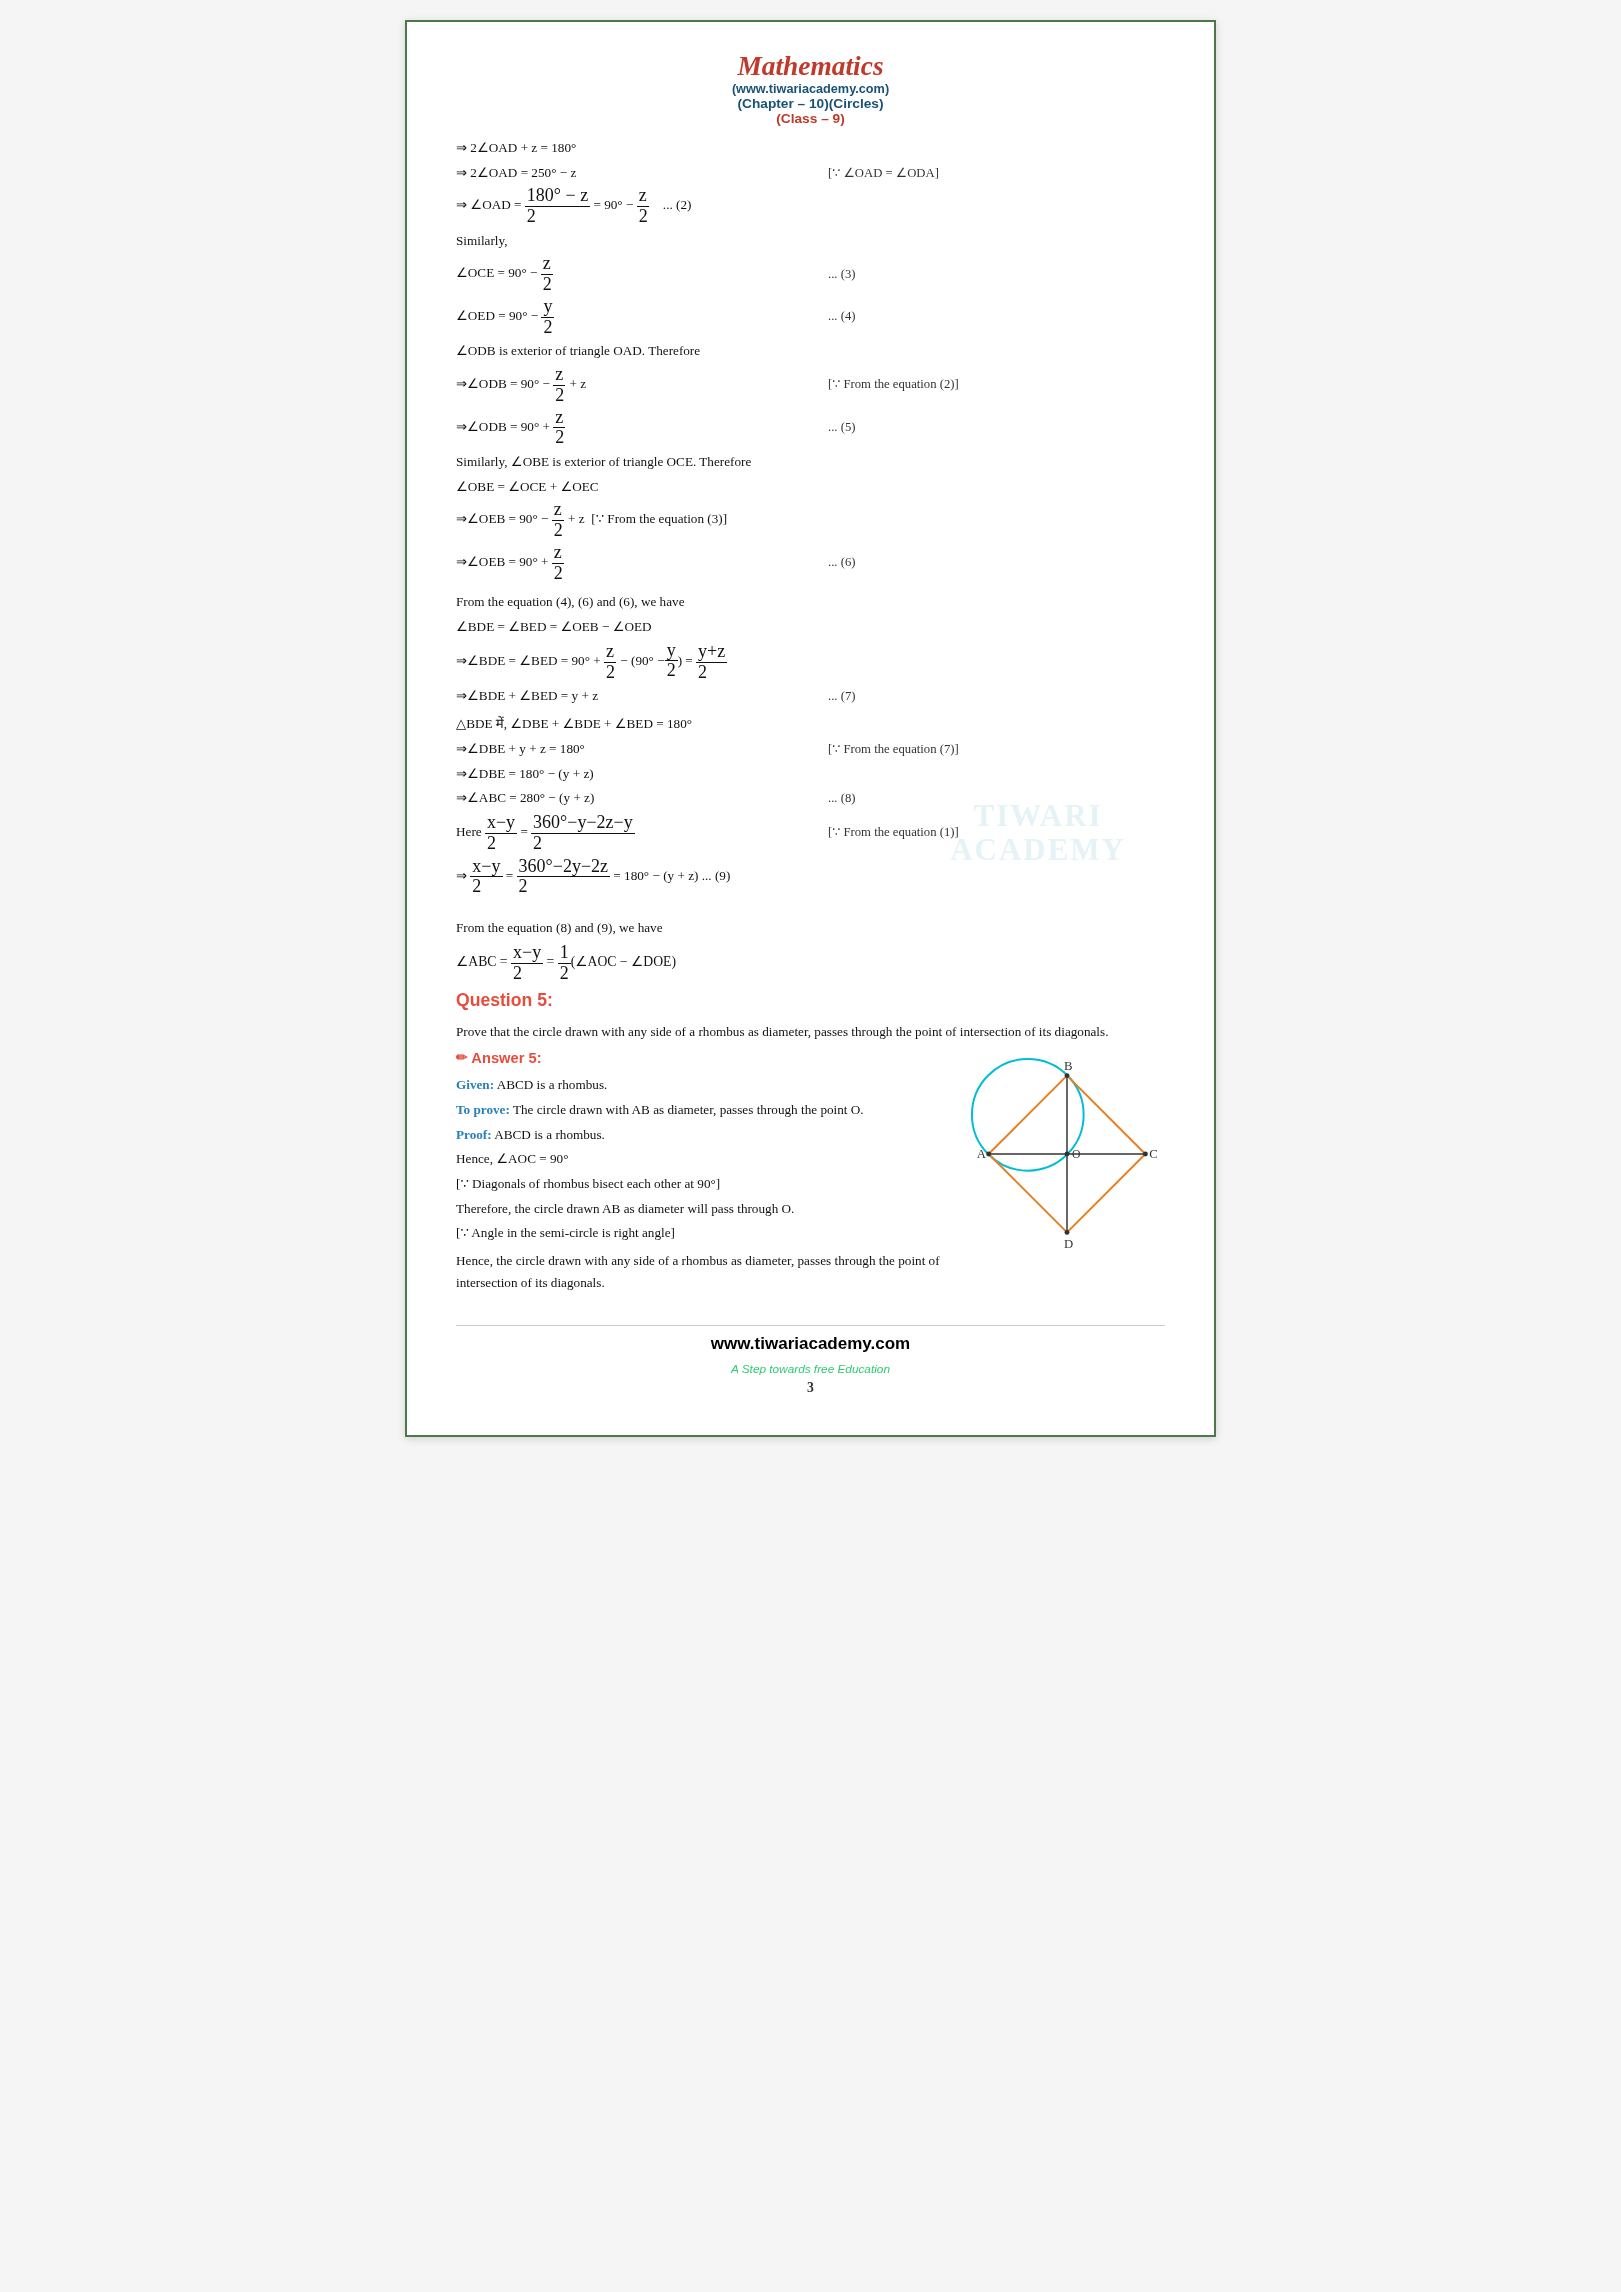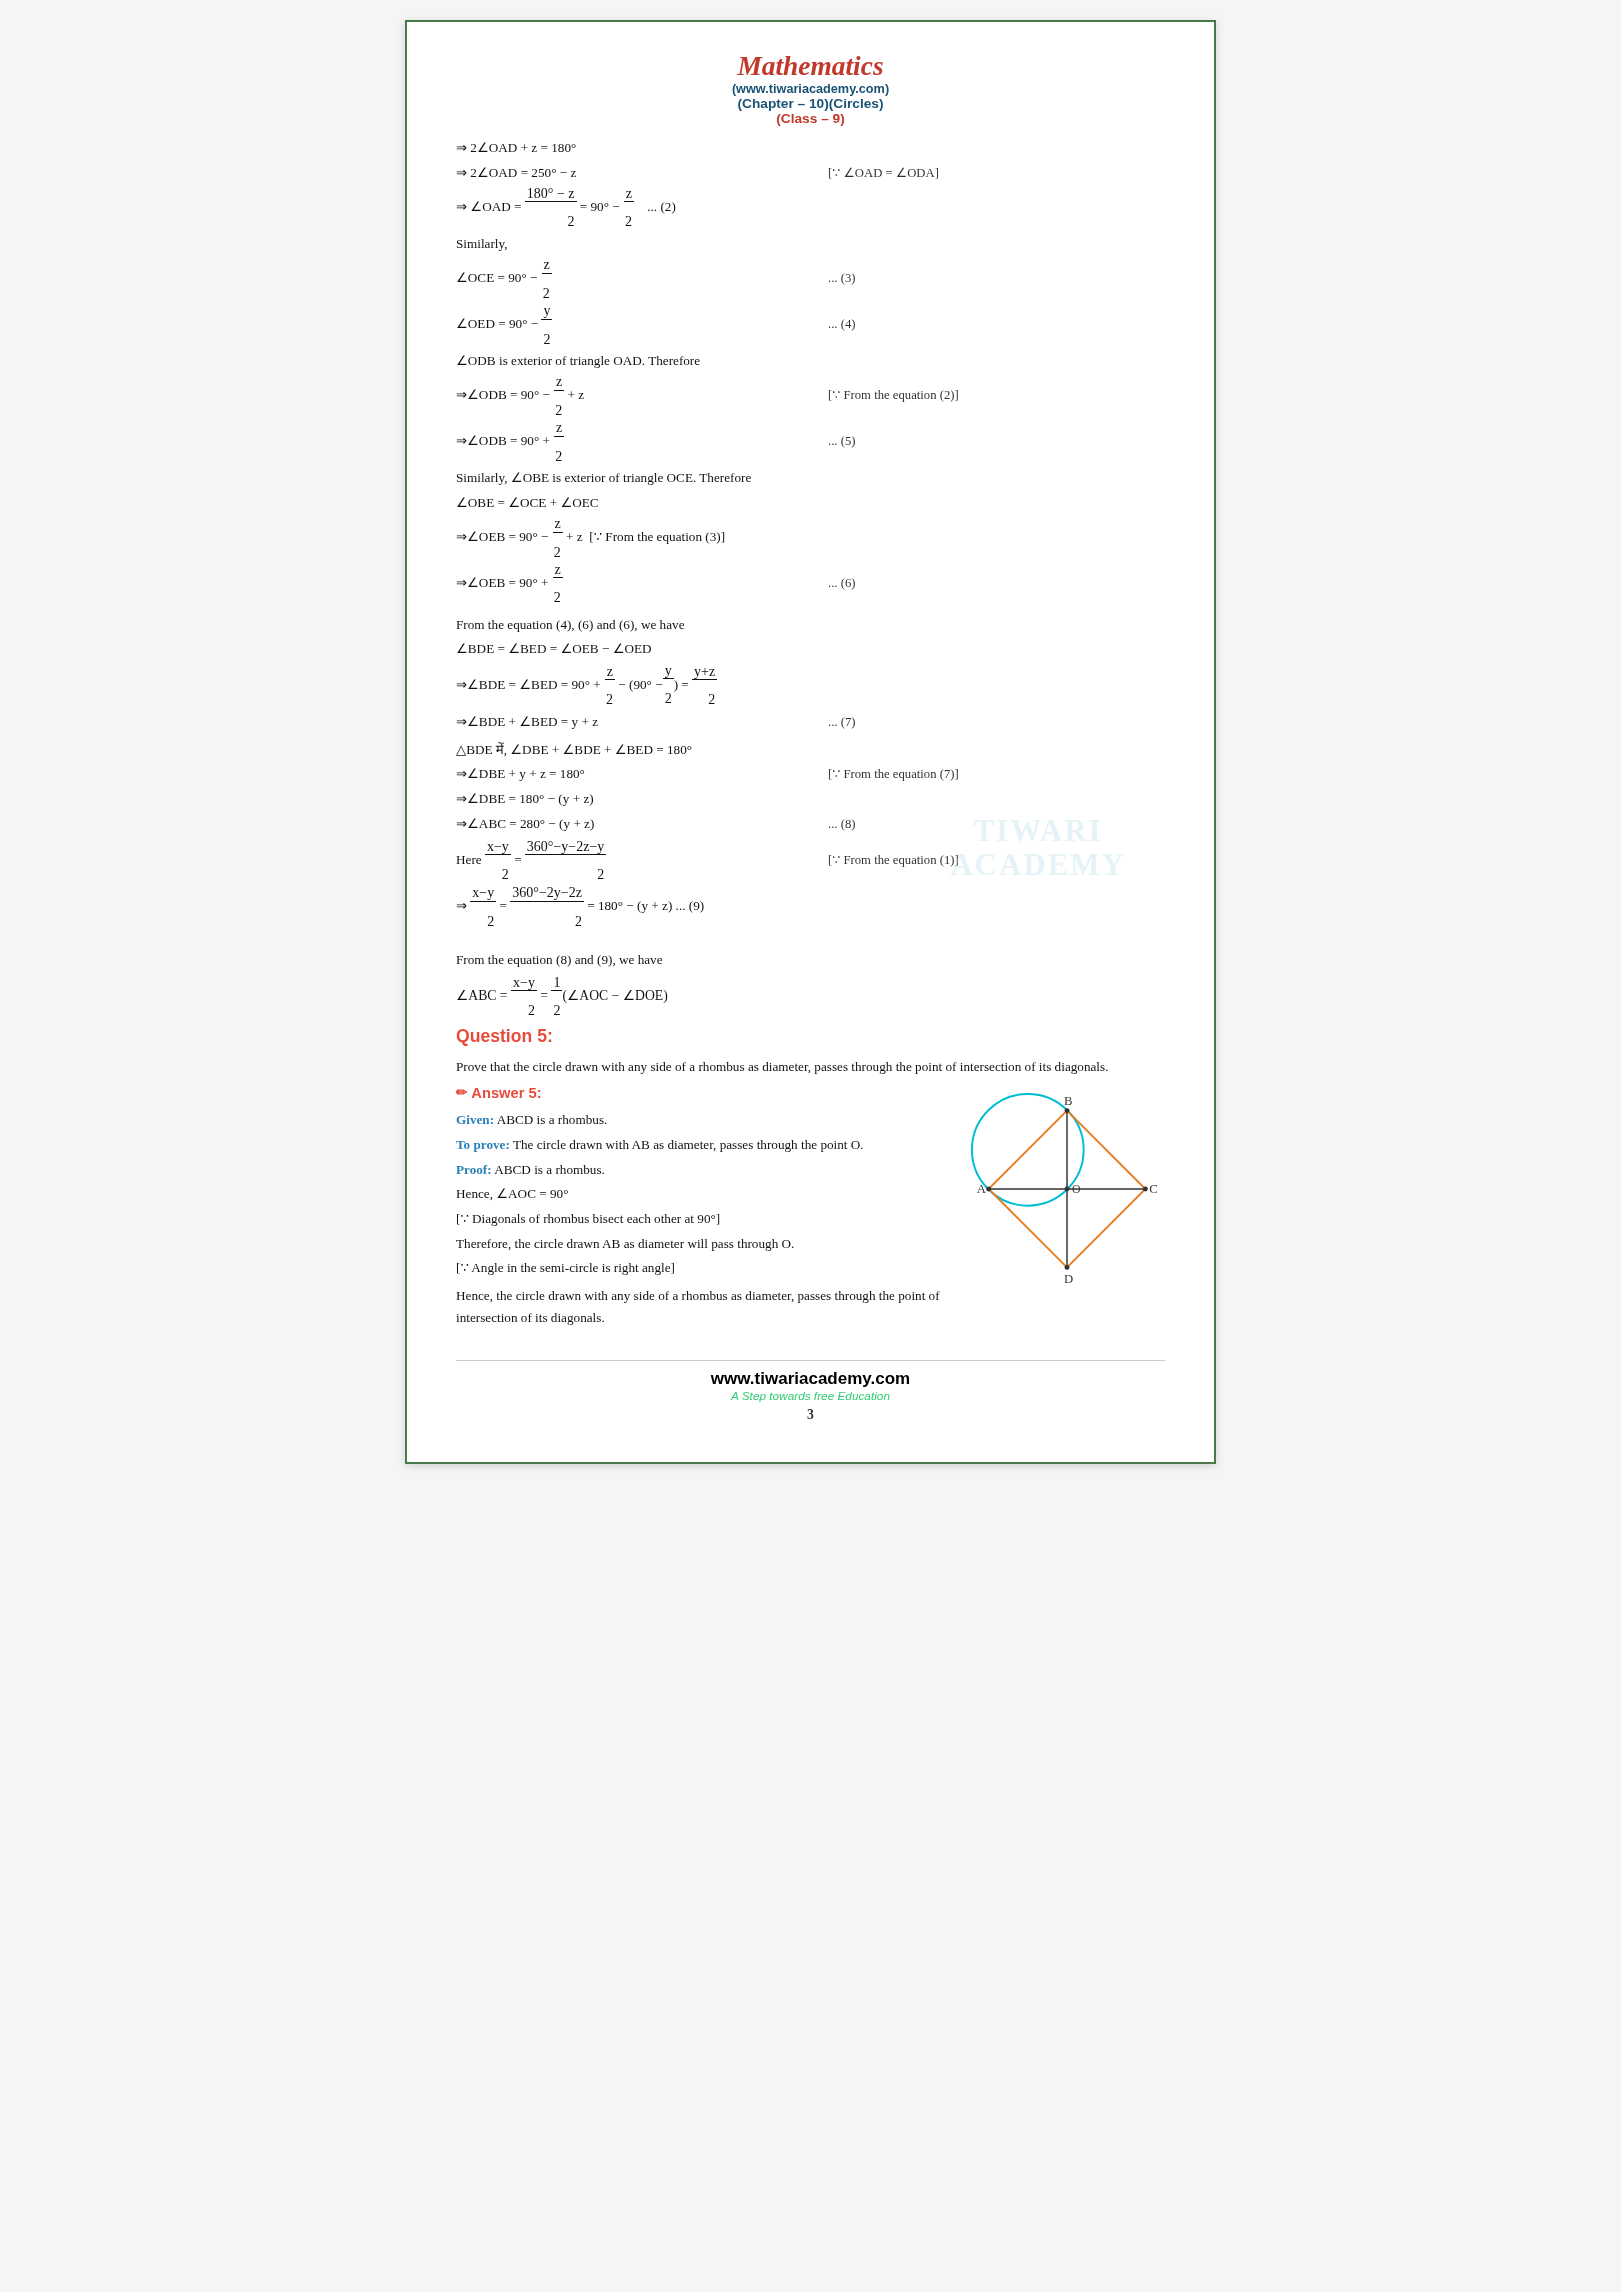--- a/index.html
+++ b/index.html
@@ -110,20 +110,21 @@
       color: #000000;
       font-size: 17px;
       font-weight: bold;
       font-family: Arial, sans-serif;
     }
     .footer-tagline {
       color: #2ecc71;
       font-size: 11.8px;
       font-style: italic;
       font-family: Arial, sans-serif;
+      margin-top: 8px;
     }
     .footer-page {
       font-size: 13.7px;
       font-weight: bold;
       margin-top: 3.9px;
       color: #333;
     }
     .answer-section {
       display: flex;
       gap: 19.6px;
@@ -145,25 +146,24 @@
       font-weight: bold;
       color: rgba(180,220,230,0.35);
       text-align: center;
       line-height: 1.1;
       pointer-events: none;
       letter-spacing: 2px;
     }
     .fraction {
       display: inline-flex;
       flex-direction: column;
-      align-items: flex-end;
+      align-items: flex-start;
       vertical-align: middle;
-      font-size: 14px;
+      font-size: 18px;
       line-height: 1.1;
-      gap: 12px;
     }
     .fraction .num {
       border-bottom: 1px solid #111;
       padding: 0 2px;
       text-align: center;
     }
     .fraction .den {
       padding: 0 2px;
       text-align: center;
     }

